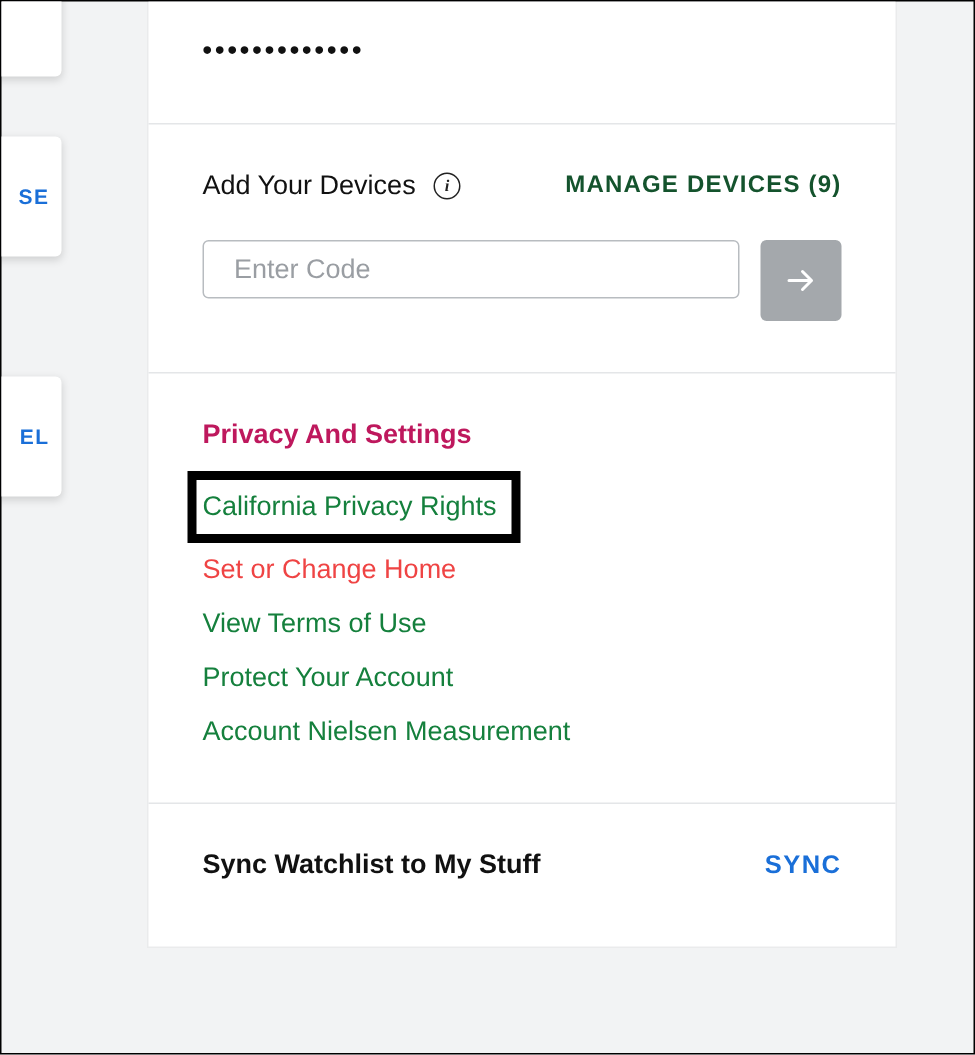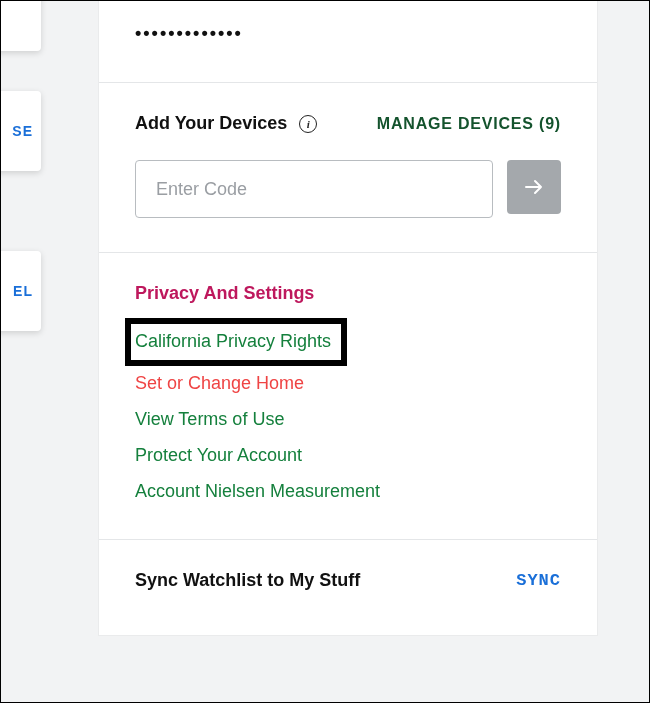--- a/index.html
+++ b/index.html
@@ -66,21 +66,21 @@
     justify-content: space-between;
     margin-bottom: 26px;
   }
   .devices-title-wrap {
     display: flex;
     align-items: center;
     gap: 12px;
   }
   .devices-title {
     font-size: 18px;
-    font-weight: 700;
+    font-weight: 400;
     color: #111;
   }
   .info-icon {
     width: 18px; height: 18px;
     border: 1.5px solid #222;
     border-radius: 50%;
     display: flex; align-items: center; justify-content: center;
     font-size: 11px; font-weight: 700; font-style: italic;
     font-family: Georgia, serif;
     color: #222;
@@ -91,21 +91,21 @@
     letter-spacing: 0.8px;
     color: #14532d;
     cursor: pointer;
   }
   .code-row {
     display: flex;
     gap: 14px;
   }
   .code-input {
     flex: 1;
-    height: 58px;
+    height: 39px;
     border: 1px solid #b8bcc0;
     border-radius: 4px;
     padding: 0 20px;
     font-size: 18px;
     color: #333;
     outline: none;
   }
   .code-input::placeholder { color: #9a9ea3; }
   .code-btn {
     width: 54px; height: 54px;
@@ -154,21 +154,20 @@
     font-size: 18px;
     font-weight: 600;
     color: #111;
   }
   .sync-btn {
     font-size: 17px;
     font-weight: 700;
     letter-spacing: 1px;
     color: #1a6fd8;
     cursor: pointer;
-    font-family: Liberation Mono, monospace;
   }
 </style>
 </head>
 <body>
 
 <div class="left-tile t0"></div>
 <div class="left-tile t1">SE</div>
 <div class="left-tile t2">EL</div>
 
 <div class="main">

